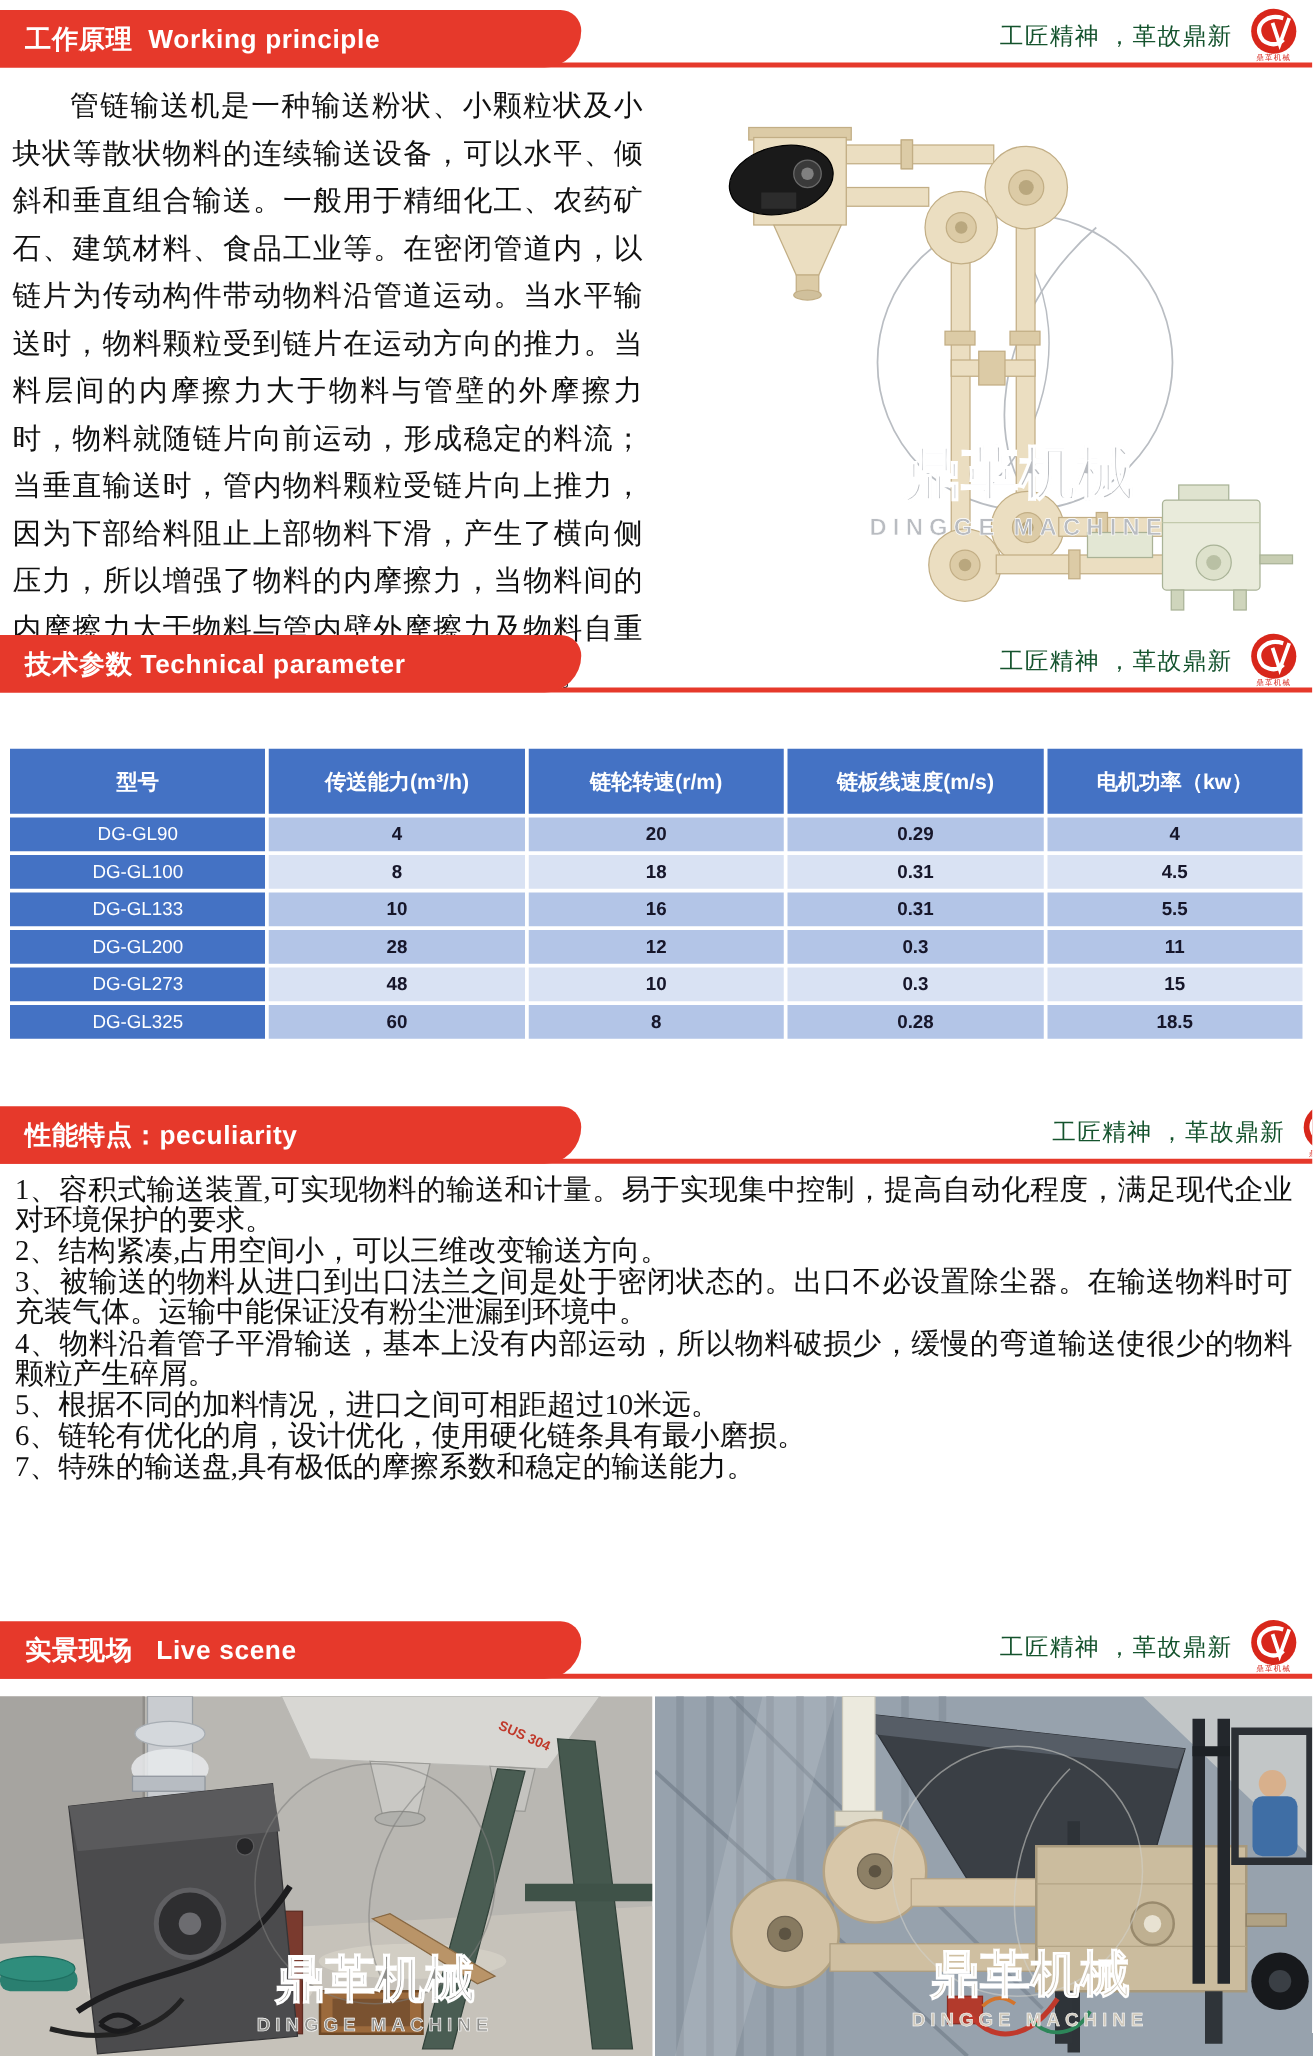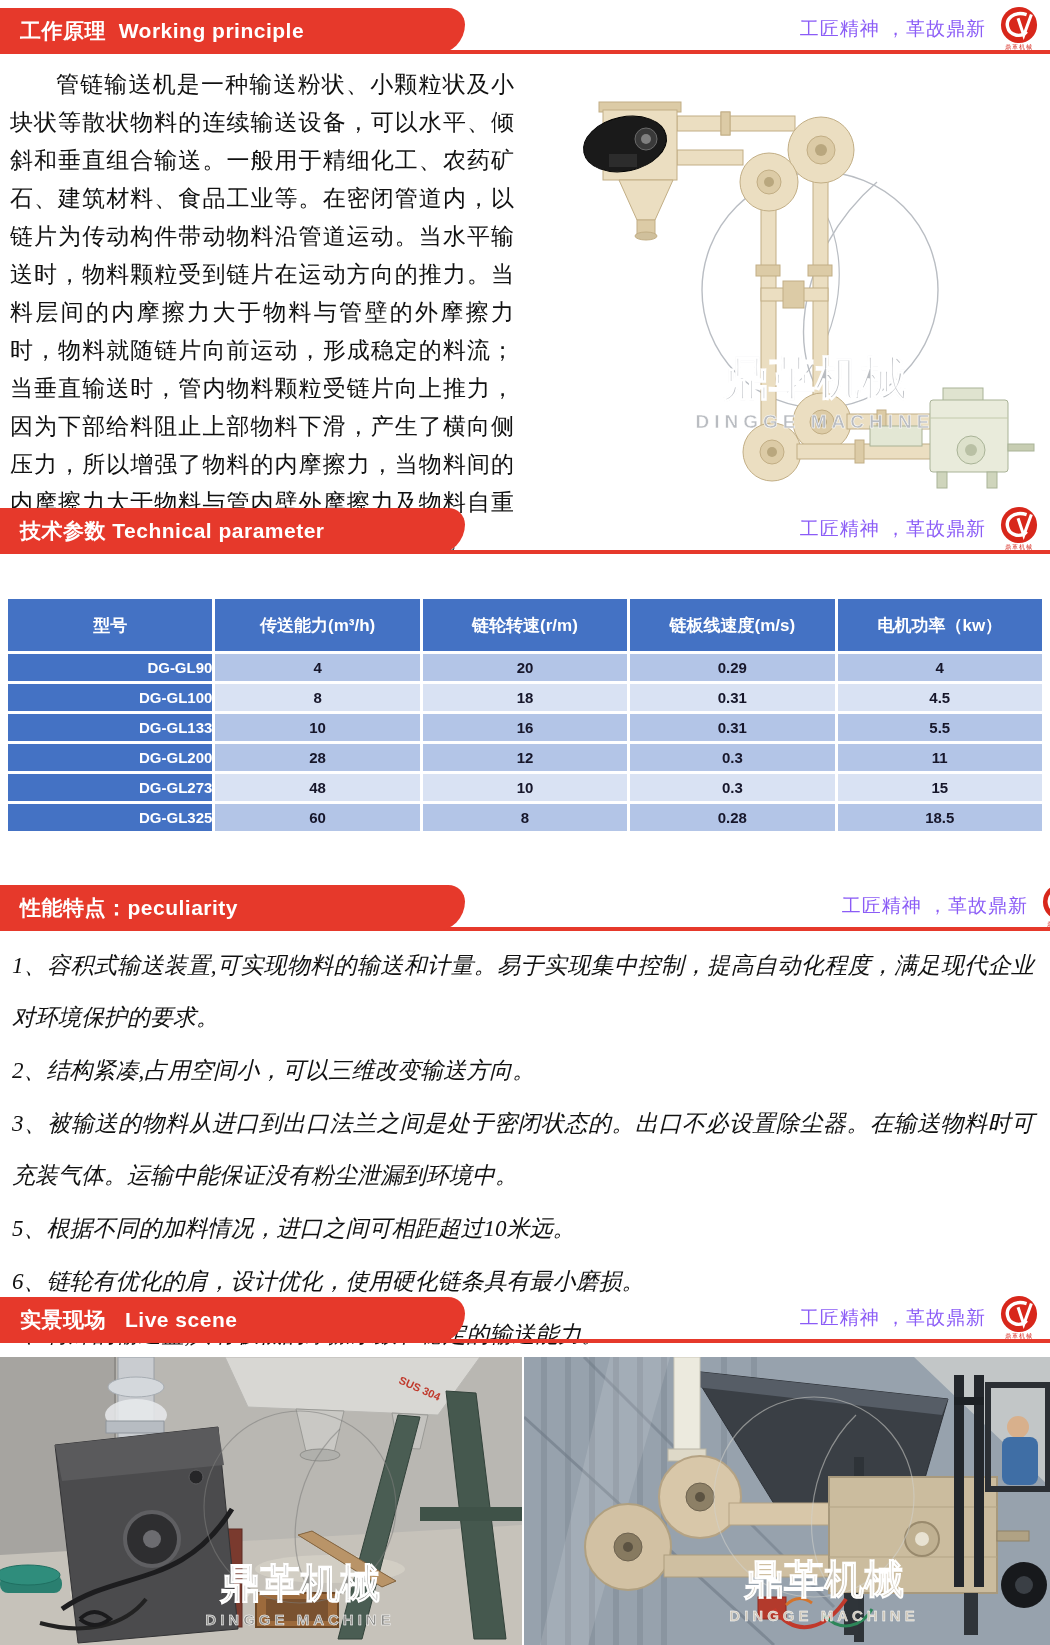--- a/index.html
+++ b/index.html
@@ -7,46 +7,46 @@
         font-family:"Liberation Sans","DejaVu Sans",sans-serif;}
 
   
   .sec-hdr{position:absolute;left:0;width:1050px;height:46px;}
   .sec-hdr .hdr-line{position:absolute;left:0;right:0;bottom:0;height:4px;background:#e6392b;}
   .sec-hdr .hdr-banner{position:absolute;left:0;top:0;height:46px;width:465px;background:#e6392b;
       border-top-right-radius:26px;border-bottom-right-radius:46px;
       display:flex;align-items:center;padding-left:20px;box-sizing:border-box;}
   .banner-label{color:#fff;font-size:21px;font-weight:bold;white-space:pre;letter-spacing:0.5px;}
   .hdr-right{position:absolute;right:10px;top:0;height:42px;display:flex;align-items:center;gap:12px;}
-  .motto{color:#8b5cf6;font-size:19px;letter-spacing:1px;white-space:pre;}
+  .motto{color:#14532d;font-size:19px;letter-spacing:1px;white-space:pre;}
   .logo{width:42px;height:46px;display:flex;flex-direction:column;align-items:center;}
   .logo .logo-caption{font-size:6px;color:#d6281e;line-height:7px;letter-spacing:1px;}
 
   
   .principle-text{position:absolute;left:10px;top:66px;width:504px;
       font-family:"Liberation Serif","DejaVu Serif",serif;
       font-size:23px;line-height:38px;color:#111;text-align:justify;text-indent:2em;}
 
   
   .machine-fig{position:absolute;left:525px;top:60px;width:520px;height:440px;}
 
   
   .param-table{position:absolute;left:5px;top:596px;width:1040px;border-collapse:separate;border-spacing:3px;}
   .param-table th{background:#4472c4;color:#fff;font-size:17px;font-weight:bold;height:52px;}
   .param-table td{font-size:15px;text-align:center;height:27px;color:#16162a;font-weight:600;}
-  .param-table td.model{background:#4472c4;color:#fff;font-weight:bold;text-align:right;}
+  .param-table td.model{background:#4472c4;color:#fff;font-weight:normal;}
   .param-table tr.row-a td.val{background:#b3c5e7;}
   .param-table tr.row-b td.val{background:#d9e2f3;}
   .param-table th,.param-table td{padding:0;}
   .param-table col{width:20%;}
 
   
   .features{position:absolute;left:12px;top:940px;width:1022px;
       font-family:"Liberation Serif","DejaVu Serif",serif;
-      font-size:23px;line-height:52px;color:#111;text-align:justify;font-style:italic;}
+      font-size:23px;line-height:24px;color:#111;text-align:justify;}
   .features .feat{margin:0 0 1px 0;}
 
   
   .photos{position:absolute;left:0;top:1357px;width:1050px;height:288px;display:flex;}
   .photo{height:288px;}
   .photo.left{width:522px;margin-right:2px;}
   .photo.right{width:526px;}
 </style>
 </head>
 <body>
@@ -232,20 +232,21 @@
         </svg>
         <span class="logo-caption">鼎革机械</span>
       </div>
     </div>
   </div>
 
   <div class="features">
     <div class="feat">1、容积式输送装置,可实现物料的输送和计量。易于实现集中控制，提高自动化程度，满足现代企业对环境保护的要求。</div>
     <div class="feat">2、结构紧凑,占用空间小，可以三维改变输送方向。</div>
     <div class="feat">3、被输送的物料从进口到出口法兰之间是处于密闭状态的。出口不必设置除尘器。在输送物料时可充装气体。运输中能保证没有粉尘泄漏到环境中。</div>
+    <div class="feat">4、物料沿着管子平滑输送，基本上没有内部运动，所以物料破损少，缓慢的弯道输送使很少的物料颗粒产生碎屑。</div>
     <div class="feat">5、根据不同的加料情况，进口之间可相距超过10米远。</div>
     <div class="feat">6、链轮有优化的肩，设计优化，使用硬化链条具有最小磨损。</div>
     <div class="feat">7、特殊的输送盘,具有极低的摩擦系数和稳定的输送能力。</div>
   </div>
 
   <div class="sec-hdr" style="top:1297px;">
     <div class="hdr-line"></div>
     <div class="hdr-banner">
       <span class="banner-label">实景现场   Live scene</span>
     </div>

